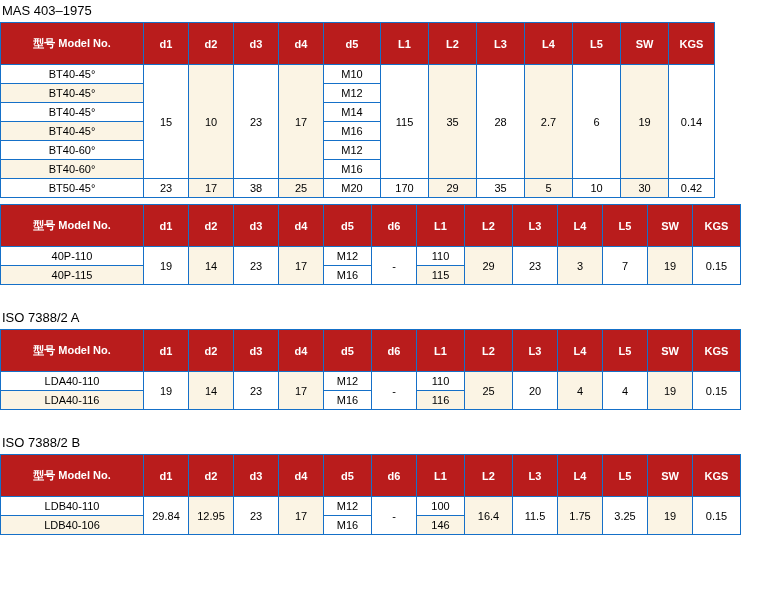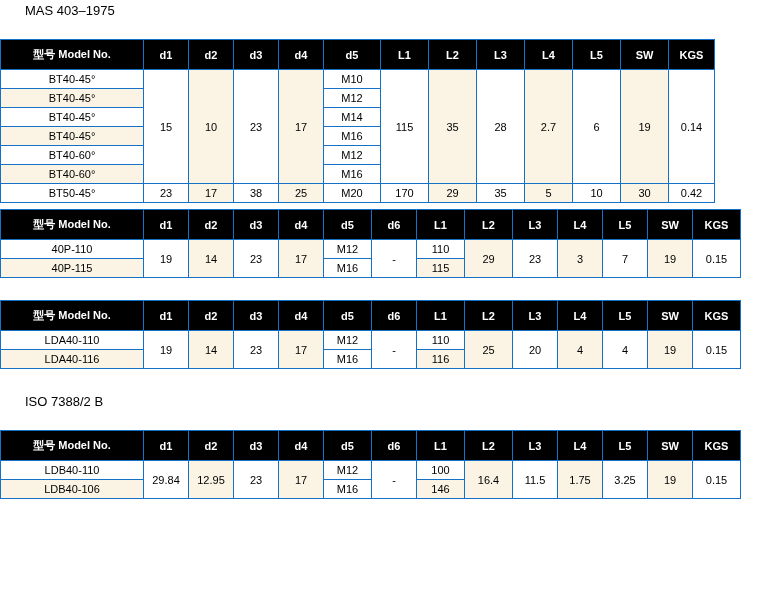--- a/index.html
+++ b/index.html
@@ -19,42 +19,41 @@
   }
   .page {
     padding: 0 0 0 0;
   }
   .section {
     margin: 0;
   }
   .section-title {
     font-size: 13px;
     color: #000;
-    padding: 3px 0 21px 2px;
+    padding: 3px 0 4px 2px;
     font-family: "Liberation Sans", sans-serif;
-    margin-left: 23px;
   }
   table.spec {
     border-collapse: collapse;
     table-layout: fixed;
     border: 1px solid #1570c8;
   }
   table.spec td, table.spec th {
     border: 1px solid #1570c8;
     text-align: center;
     vertical-align: middle;
     font-size: 11px;
     padding: 0;
     height: 19px;
   }
   table.spec thead th {
-    background: #000000;
+    background: #b91c1c;
     color: #ffffff;
     font-weight: bold;
-    height: 30px;
+    height: 42px;
     font-size: 11px;
   }
   td.model {
     background: #fbf4e4;
     color: #000;
     font-size: 11px;
     text-align: center;
   }
   td.model.white { background: #ffffff; }
   td.tint { background: #fbf4e4; }
@@ -217,20 +216,21 @@
           <td class="white">M16</td>
           <td class="tint">115</td>
         </tr>
       </tbody>
     </table>
   </div>
 
   <div class="spacer-lg"></div>
 
   <div class="section">
+    <div class="section-title">ISO 7388/2  A</div>
     <table class="spec">
       <colgroup>
         <col style="width:143px">
           <col style="width:45px">
           <col style="width:45px">
           <col style="width:45px">
         <col style="width:45px">
           <col style="width:48px">
           <col style="width:45px">
           <col style="width:48px">

